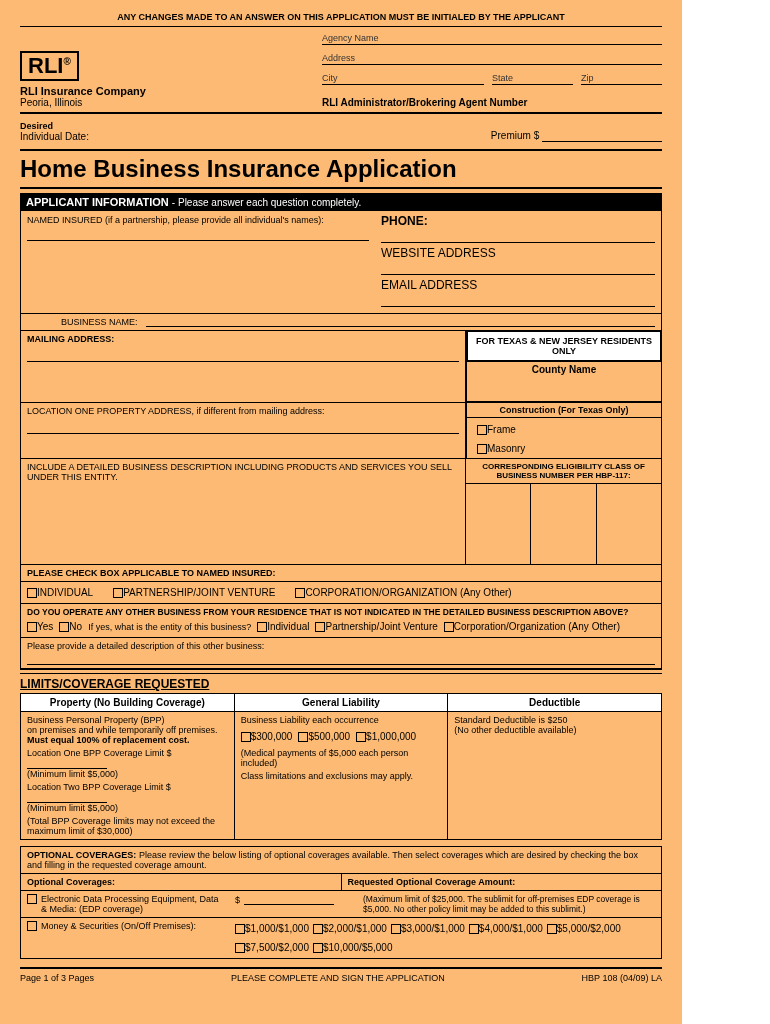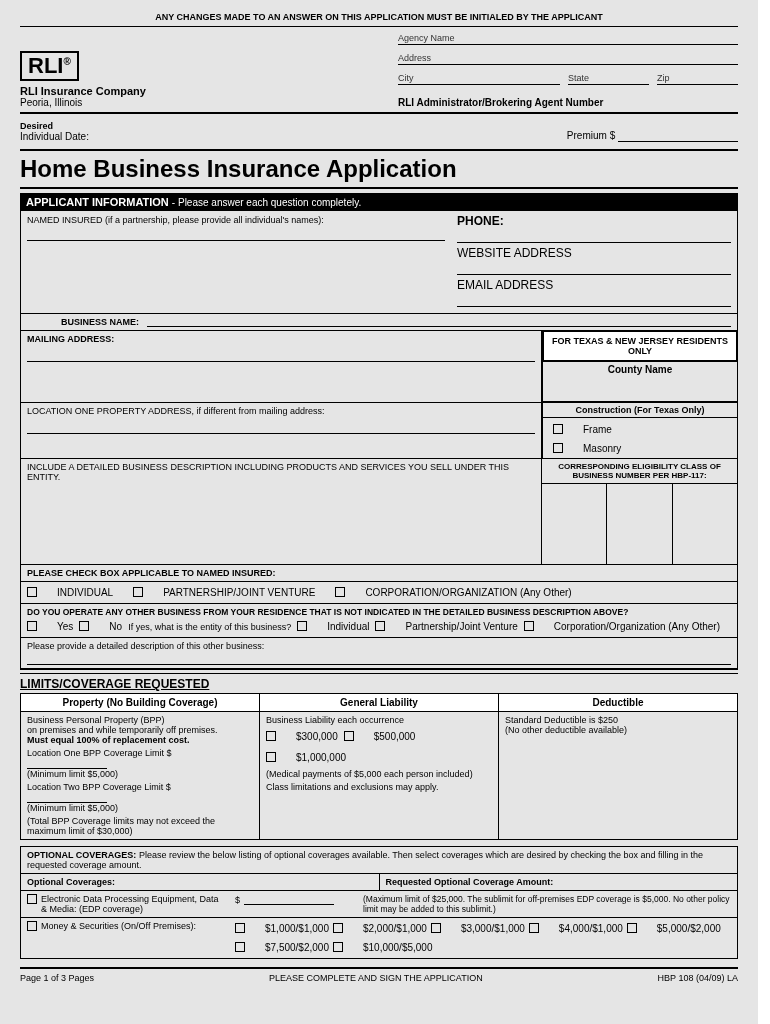--- a/index.html
+++ b/index.html
@@ -6,24 +6,24 @@
     body {
       font-family: Arial, Helvetica, sans-serif;
       font-size: 10px;
       background: #fff;
       color: #000;
       width: 770px;
       min-height: 1024px;
       padding: 0;
     }
     .page {
-      width: 758px;
+      width: 682px;
       min-height: 1024px;
       padding: 12px 20px 12px 20px;
-      background: #e5e5e5;
+      background: #fdba74;
     }
     .top-notice {
       text-align: center;
       font-size: 9px;
       font-weight: bold;
       border-bottom: 1px solid #000;
       padding-bottom: 4px;
       margin-bottom: 6px;
     }
     .header-row {
@@ -120,22 +120,22 @@
     .texas-box {
       border: 1px solid #000;
       text-align: center;
       font-size: 9px;
       font-weight: bold;
       padding: 3px;
       background: #fff;
     }
     .checkbox-row {
       display: flex;
-      align-items: flex-start;
-      gap: 20px;
+      align-items: flex-end;
+      gap: 0;
       font-size: 10px;
       margin: 2px 0;
     }
     .checkbox {
       width: 10px;
       height: 10px;
       border: 1px solid #000;
       display: inline-block;
       flex-shrink: 0;
     }
@@ -304,21 +304,21 @@
           <span class="underline-field">&nbsp;&nbsp;&nbsp;&nbsp;&nbsp;&nbsp;&nbsp;&nbsp;&nbsp;&nbsp;&nbsp;&nbsp;&nbsp;&nbsp;&nbsp;&nbsp;&nbsp;</span>
         </div>
         <div>
           <span>EMAIL ADDRESS</span>
           <span class="underline-field">&nbsp;&nbsp;&nbsp;&nbsp;&nbsp;&nbsp;&nbsp;&nbsp;&nbsp;&nbsp;&nbsp;&nbsp;&nbsp;&nbsp;&nbsp;&nbsp;&nbsp;</span>
         </div>
       </div>
     </div>
 
     <div style="border-bottom: 1px solid #000; padding: 3px 6px; font-size: 9px; display: flex; gap: 8px;">
-      <span style="font-weight:bold;padding-left:34px;">BUSINESS NAME:</span>
+      <span style="font-weight:normal;padding-left:34px;">BUSINESS NAME:</span>
       <div style="flex:1; border-bottom: 1px solid #000;"></div>
     </div>
 
     <div style="display: flex; border-bottom: 1px solid #000;">
       <div class="mailing-left">
         <div style="font-size:9px; font-weight:bold;">MAILING ADDRESS:</div>
         <div style="border-bottom: 1px solid #000; min-height: 14px; margin-top: 4px;"></div>
         <div style="min-height: 20px;"></div>
       </div>
       <div style="width: 195px; border-left: 1px solid #000;">

